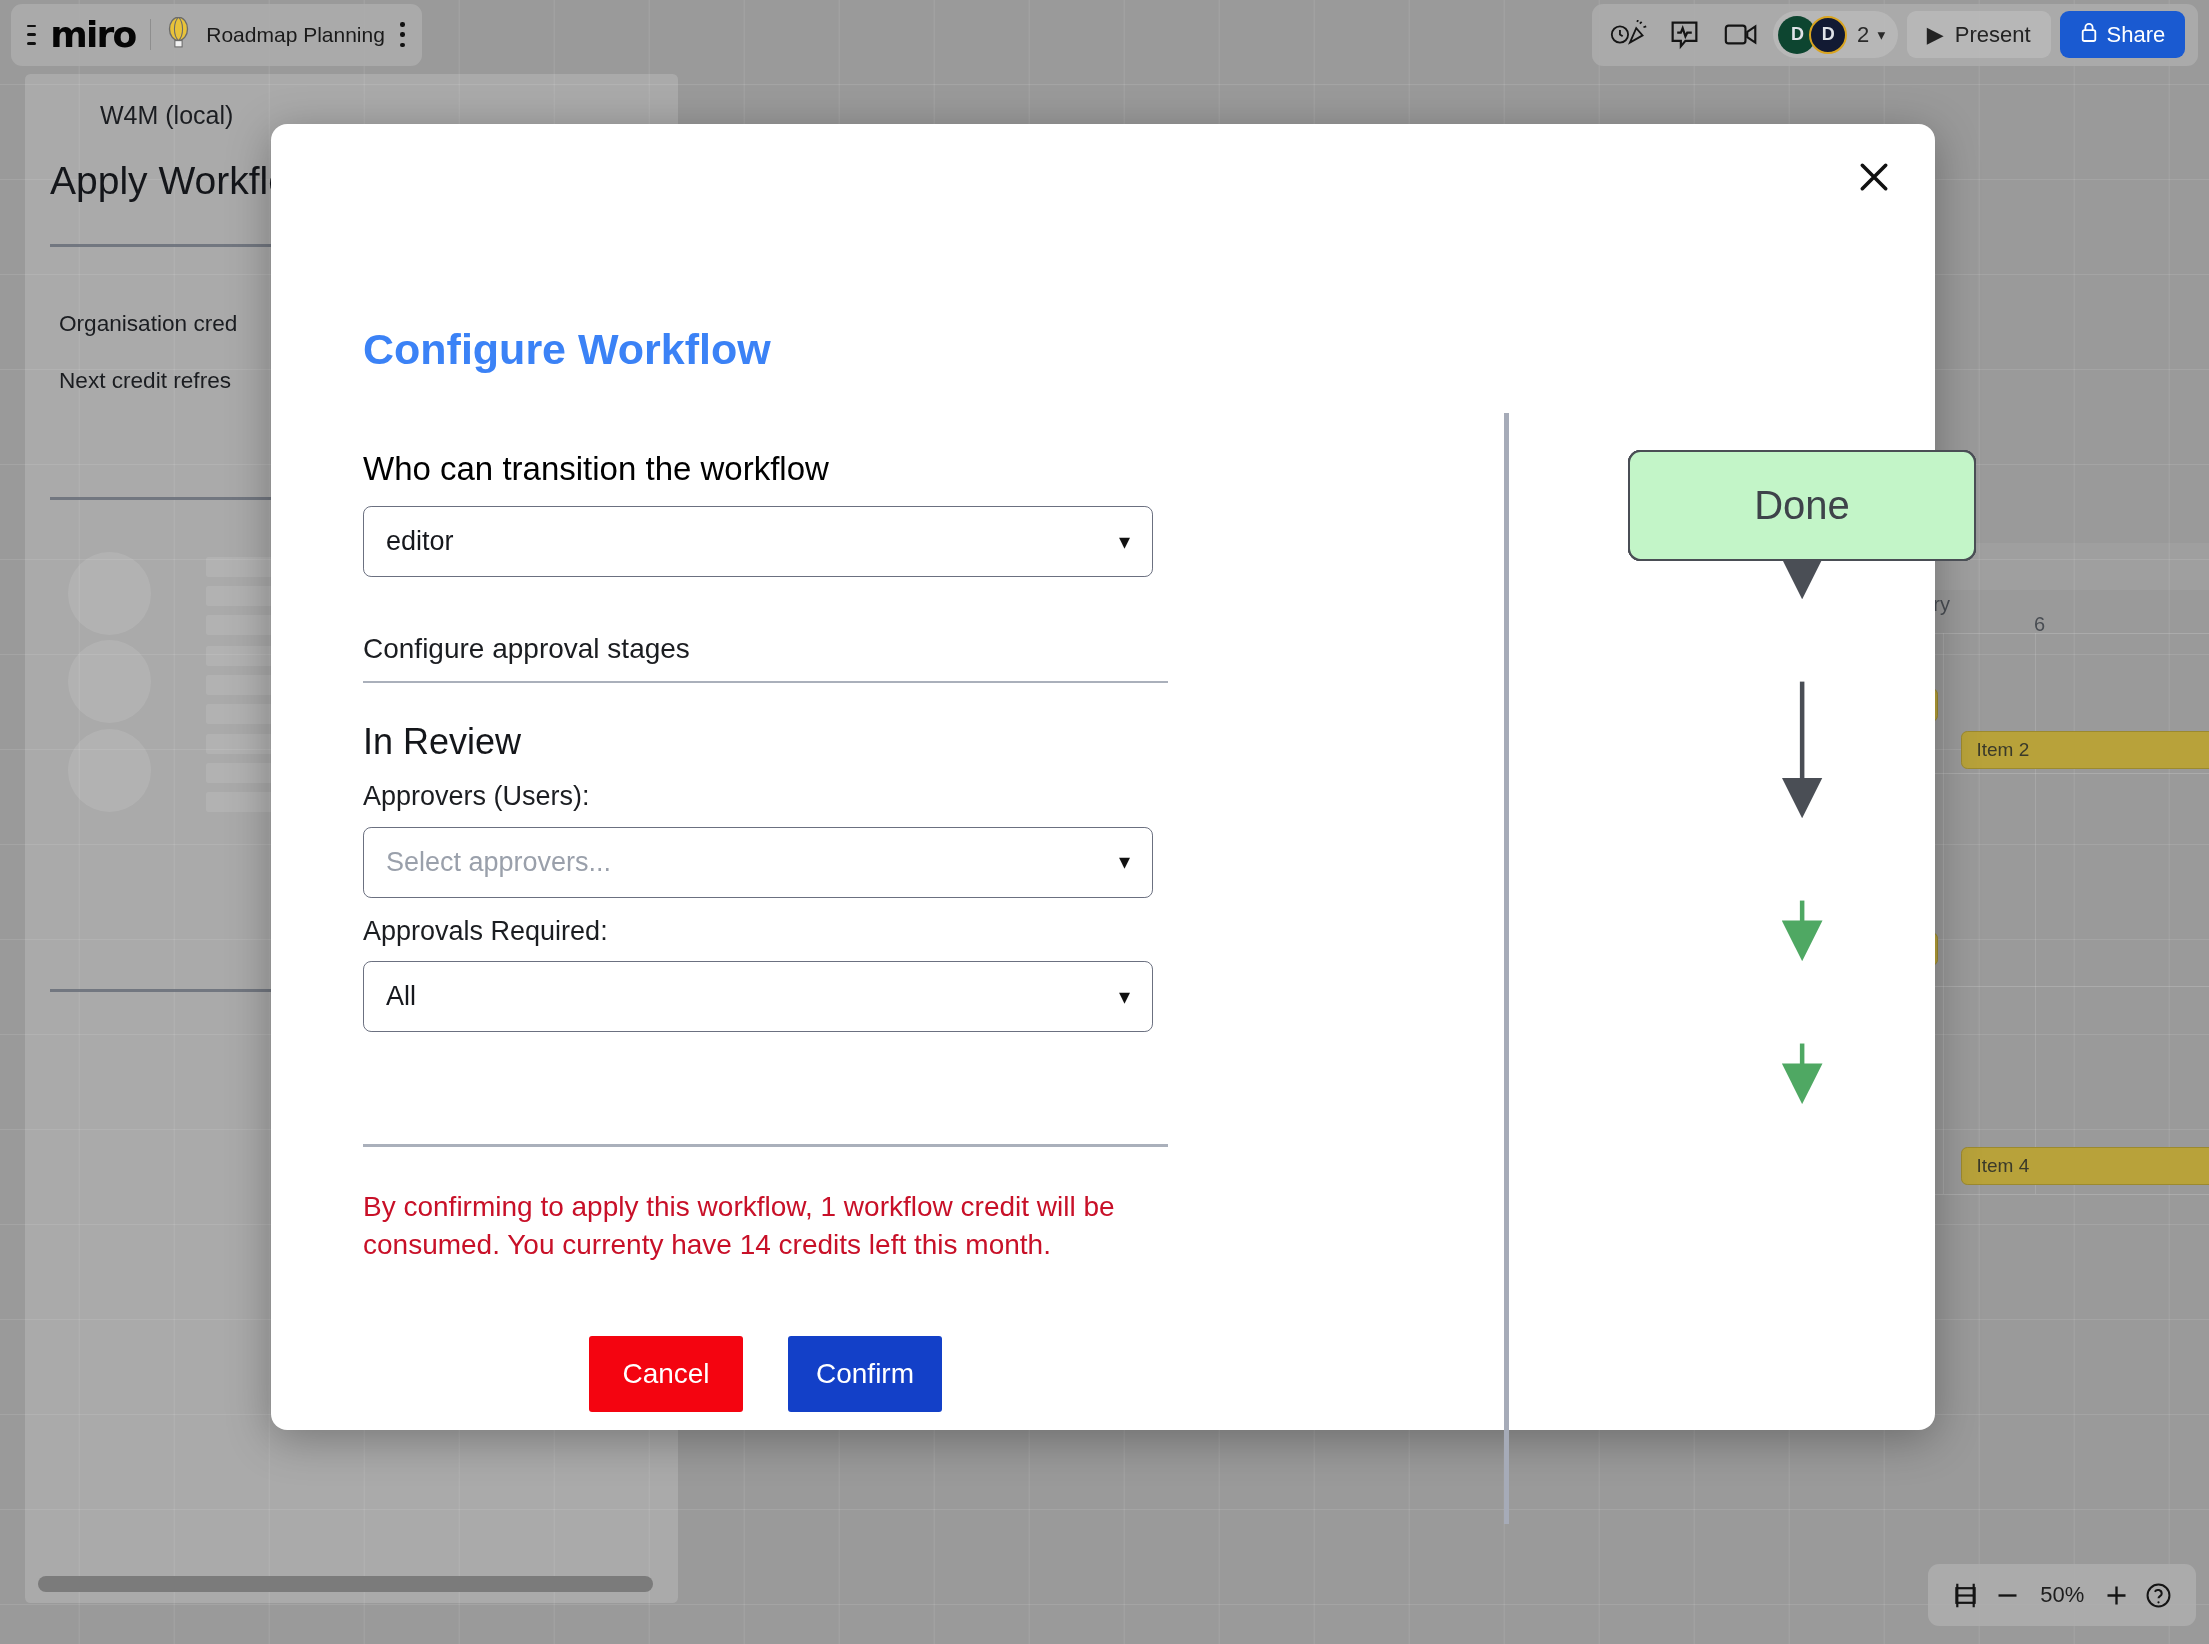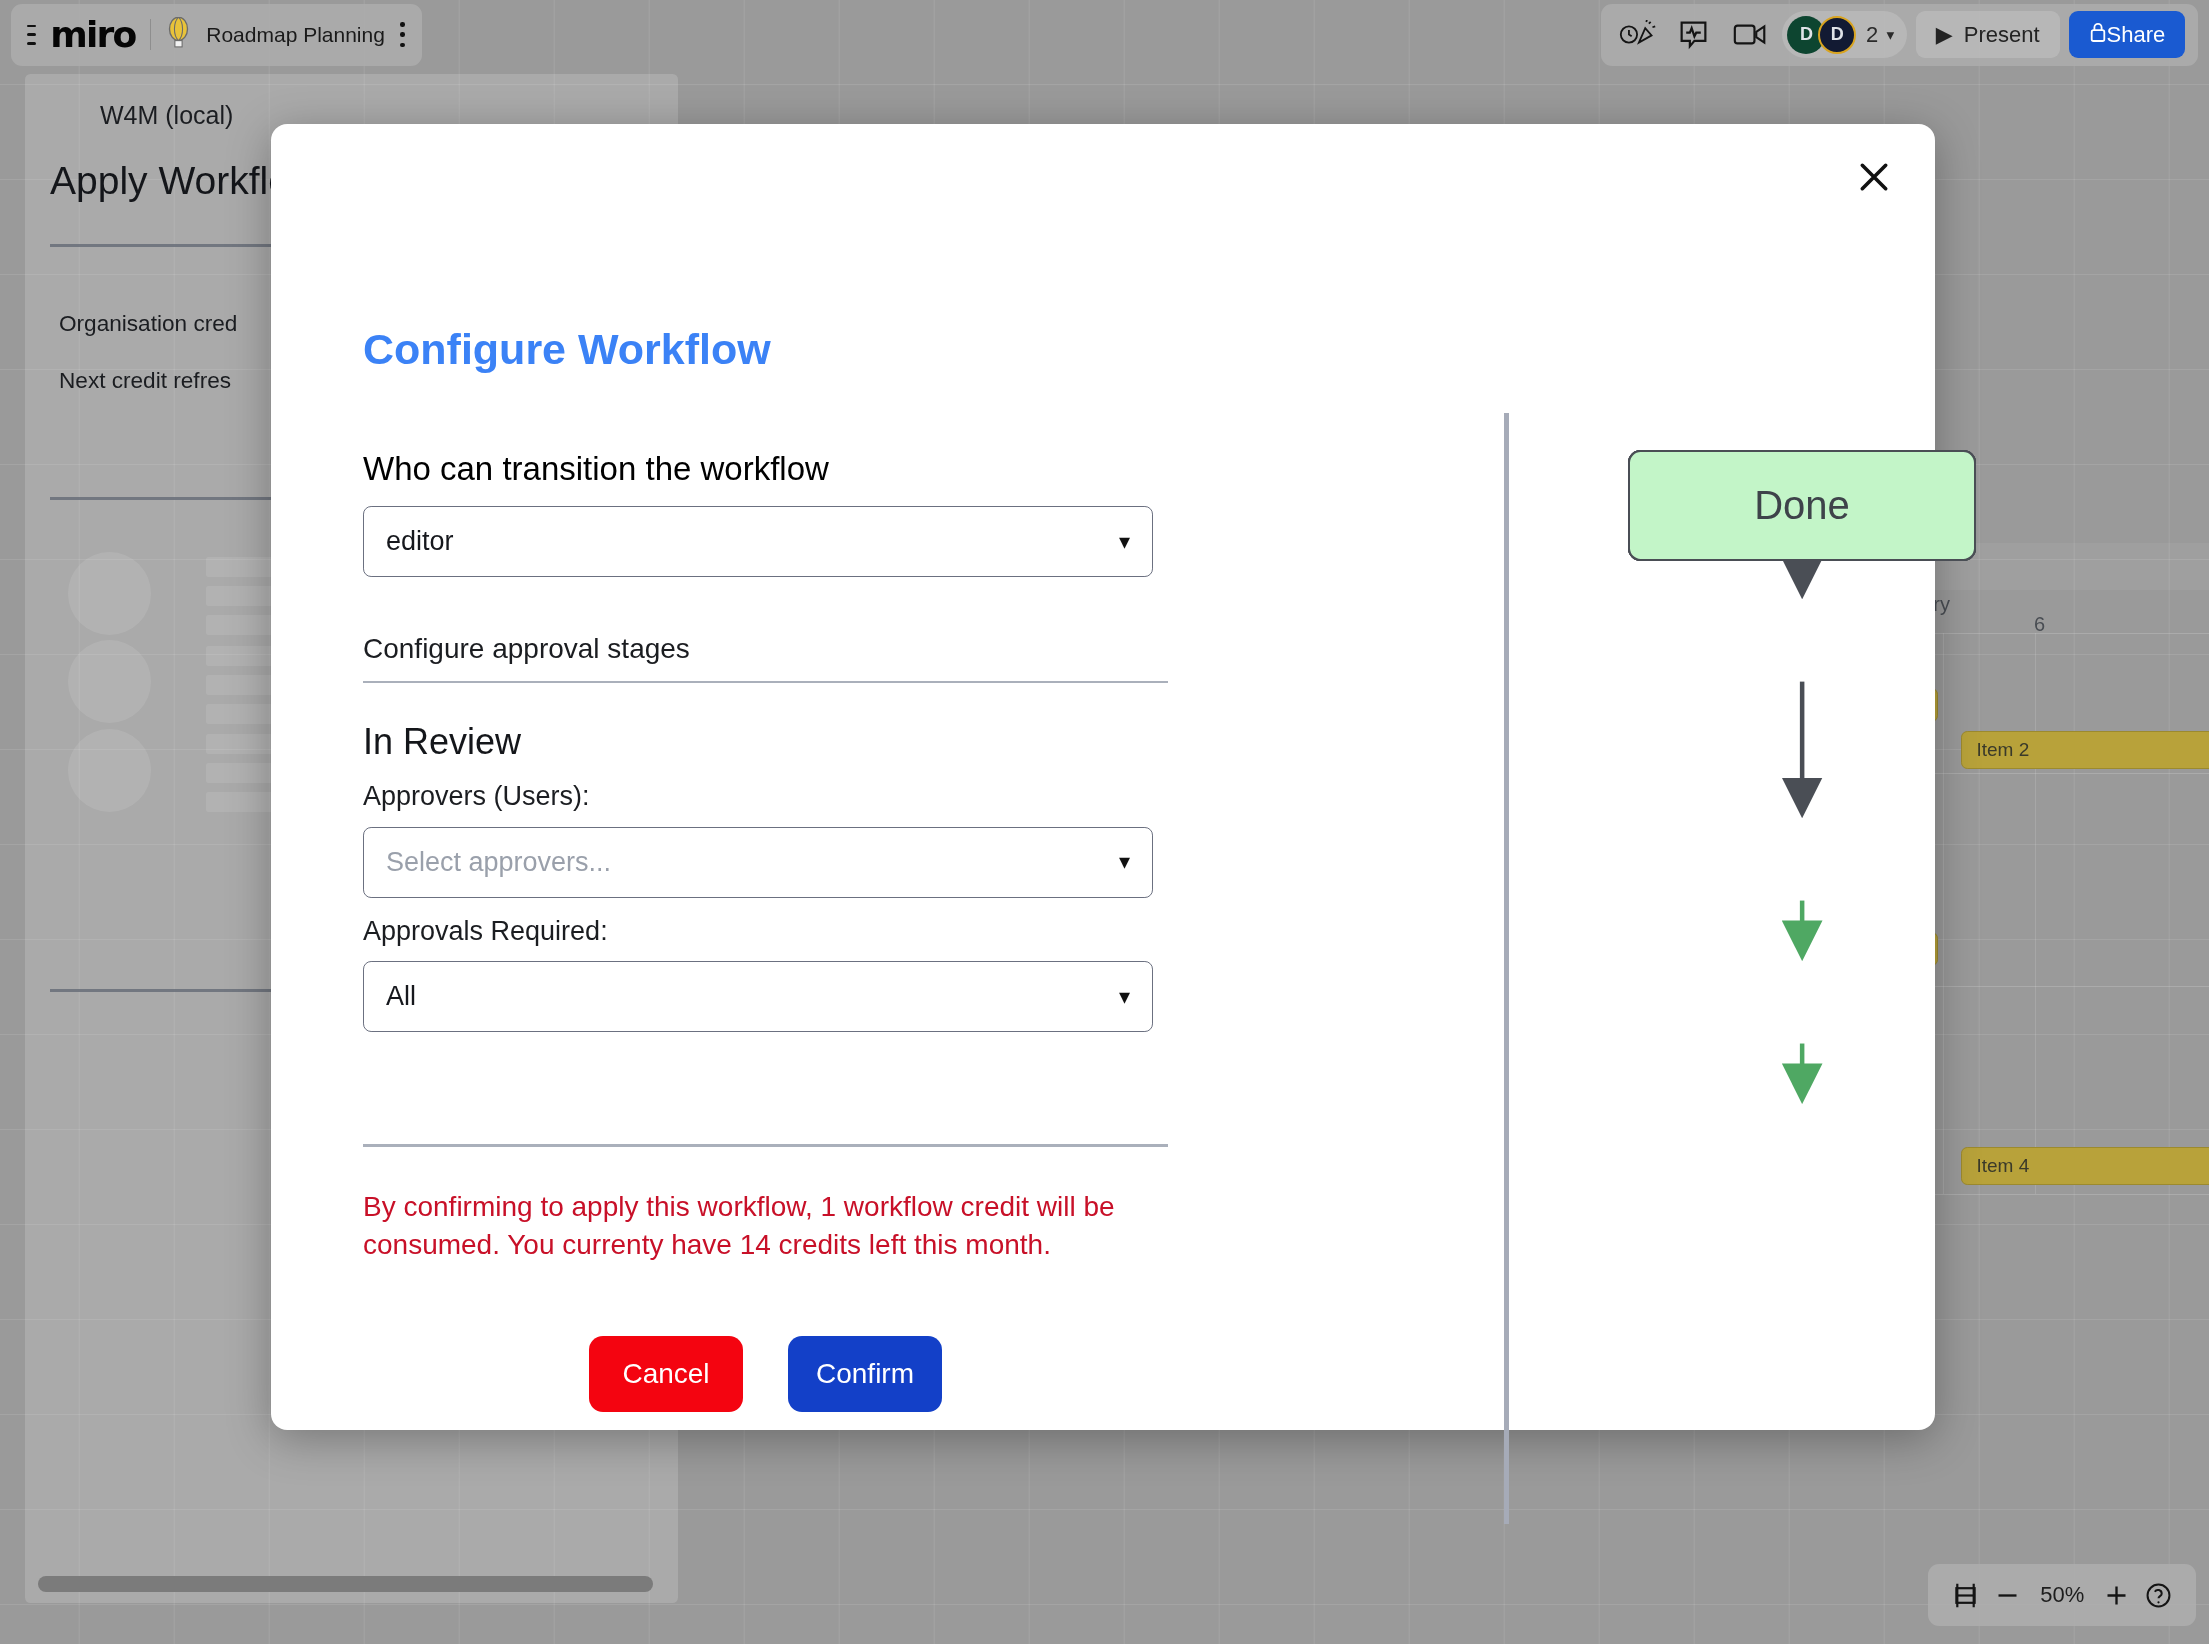--- a/index.html
+++ b/index.html
@@ -138,21 +138,21 @@
   .chev-sm { margin-left: 6.3px; font-size: 15.4px; color: #2a2a2a; }
   .present-btn {
     display: flex; align-items: center; gap: 11px;
     background: rgba(186,186,186,0.85);
     border-radius: 9px;
     height: 47px; padding: 0 20px;
     font-size: 22px; color: #232323;
     cursor: pointer;
   }
   .share-btn {
-    display: flex; align-items: center; 
+    display: flex; align-items: center; gap: 9px;
     background: #1a5ad1;
     border-radius: 9px;
     height: 47px; padding: 0 20px;
     font-size: 22px; color: #fff;
     cursor: pointer;
   }
 
   
   #zoombar {
     position: absolute;
@@ -253,21 +253,21 @@
     position: absolute; left: 92px; top: 1064px;
     width: 814px;
     font-size: 28px; line-height: 1.34; color: #c81028;
   }
   #btn-row {
     position: absolute; left: 92px; top: 1212px;
     width: 805px;
     display: flex; justify-content: center; gap: 45px;
   }
   .btn {
-    border: none; border-radius: 14px;
+    border: none; border-radius: 3px;
     height: 76px; min-width: 154px;
     font-size: 28px; color: #fff;
     font-family: "Liberation Sans", sans-serif;
     cursor: pointer;
     display: flex; align-items: center; justify-content: center;
   }
   .btn-cancel { background: #f40410; }
   .btn-confirm { background: #1340c8; }
 
   

